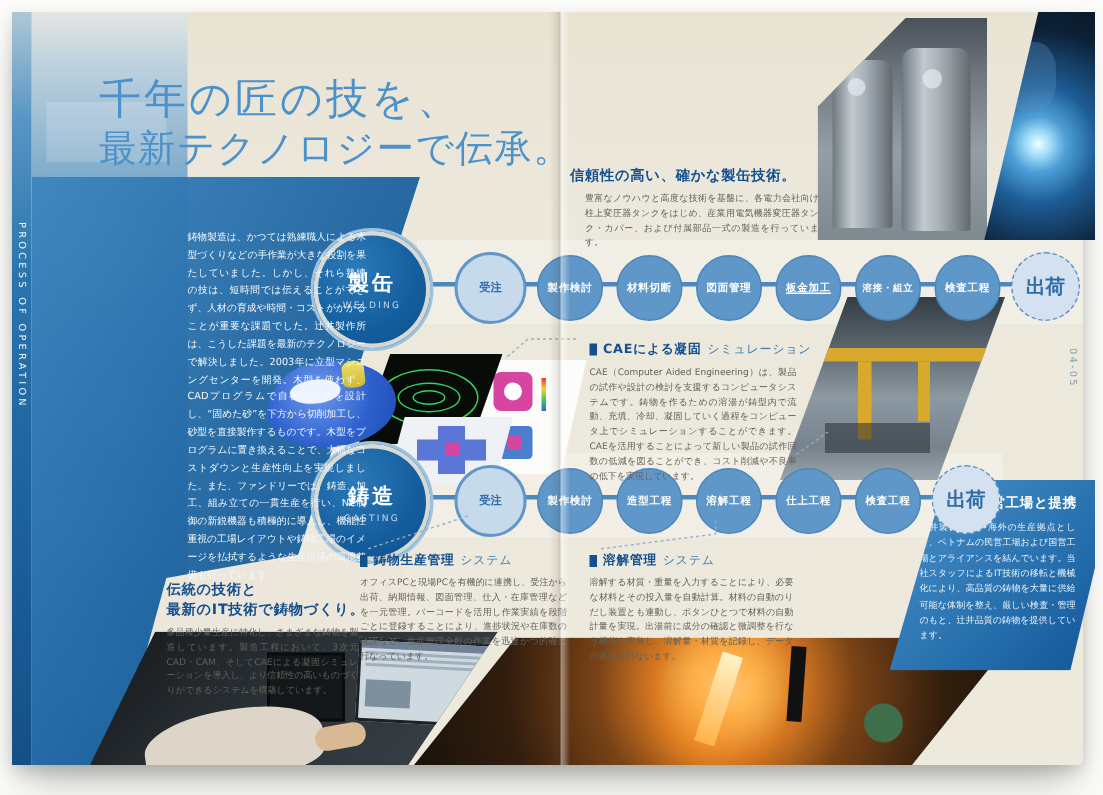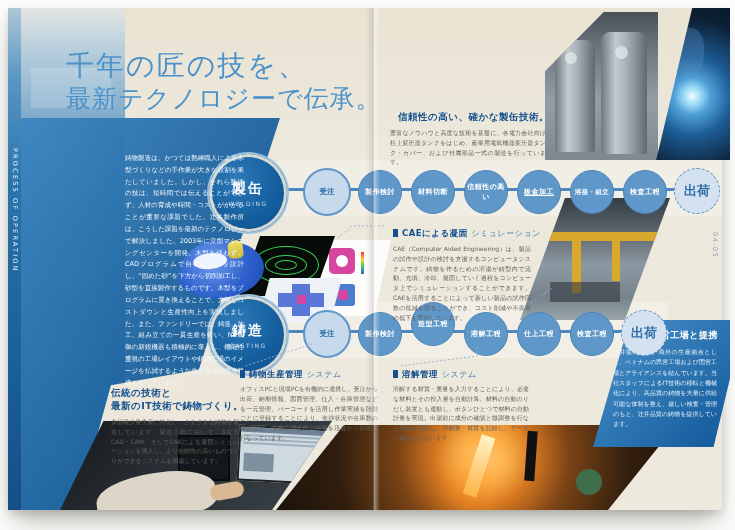--- a/index.html
+++ b/index.html
@@ -189,21 +189,21 @@
   <div class="abs fstep light" style="left:295px;top:160px;">
       <span>受注</span>
     </div>
   <div class="abs fstep solid" style="left:350px;top:162px;">
       <span>製作検討</span>
     </div>
   <div class="abs fstep solid" style="left:403px;top:162px;">
       <span>材料切断</span>
     </div>
   <div class="abs fstep solid" style="left:456px;top:162px;">
-      <span>信頼性の高い</span>
+      <span>図面管理</span>
     </div>
   <div class="abs fstep solid" style="left:509px;top:162px;text-decoration:underline;">
       <span>板金加工</span>
     </div>
   <div class="abs fstep solid w5" style="left:562px;top:162px;">
       <span>溶接・組立</span>
     </div>
   <div class="abs fstep solid" style="left:615px;top:162px;">
       <span>検査工程</span>
     </div>
@@ -215,37 +215,37 @@
   <div class="abs bigcircle" style="left:199px;top:286px;">
     <div class="nm">鋳造</div>
     <div class="en">CASTING</div>
   </div>
   <div class="abs fstep light" style="left:295px;top:302px;">
       <span>受注</span>
     </div>
   <div class="abs fstep solid" style="left:350px;top:304px;">
       <span>製作検討</span>
     </div>
-  <div class="abs fstep solid" style="left:403px;top:294px;">
+  <div class="abs fstep solid" style="left:403px;top:304px;">
       <span>造型工程</span>
     </div>
   <div class="abs fstep solid" style="left:456px;top:304px;">
       <span>溶解工程</span>
     </div>
   <div class="abs fstep solid" style="left:509px;top:304px;">
       <span>仕上工程</span>
     </div>
   <div class="abs fstep solid" style="left:562px;top:304px;">
       <span>検査工程</span>
     </div>
   <div class="abs fstep dashed" style="left:613px;top:302px;">
       <span>出荷</span>
     </div>
 
-  <div class="abs h-blue" style="left:390px;top:103px;">信頼性の高い、確かな製缶技術。</div>
+  <div class="abs h-blue" style="left:372px;top:103px;">信頼性の高い、確かな製缶技術。</div>
   <div class="abs body-txt" style="left:382px;top:120px;width:156px;">豊富なノウハウと高度な技術を基盤に、各電力会社向け柱上変圧器タンクをはじめ、産業用電気機器変圧器タンク・カバー、および付属部品一式の製造を行っています。</div>
 
   <div class="abs bullet" style="left:385px;top:221px;"></div>
   <div class="abs h-blue" style="left:394px;top:219px;">
     <span class="h-main">CAEによる凝固</span>
     <span class="h-sub">シミュレーション</span>
   </div>
   <div class="abs body-txt" style="left:385px;top:236px;width:138px;">CAE（Computer Aided Engineering）は、製品の試作や設計の検討を支援するコンピュータシステムです。鋳物を作るための溶湯が鋳型内で流動、充填、冷却、凝固していく過程をコンピュータ上でシミュレーションすることができます。CAEを活用することによって新しい製品の試作回数の低減を図ることができ、コスト削減や不良率の低下を実現しています。</div>
 
   <div class="abs h-blue" style="left:103px;top:379px;font-size:9.5px;">伝統の技術と</div>

